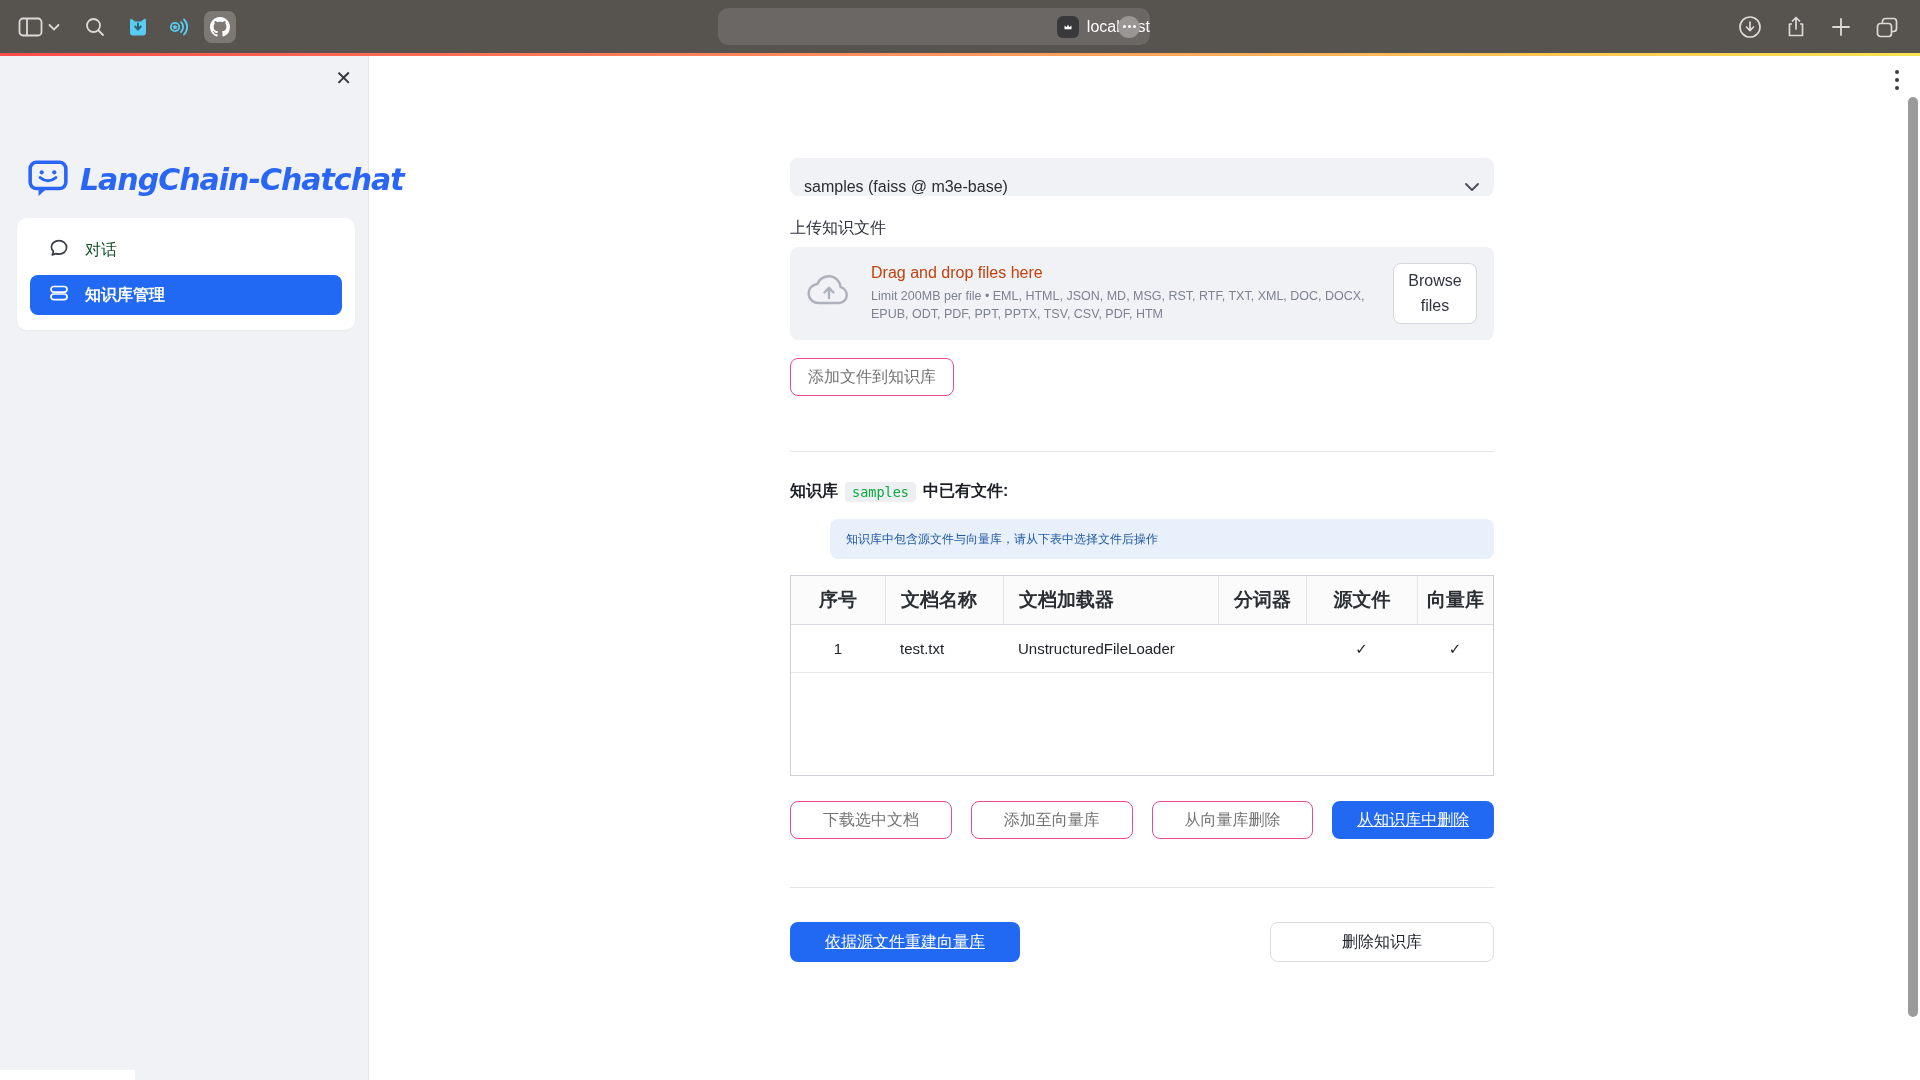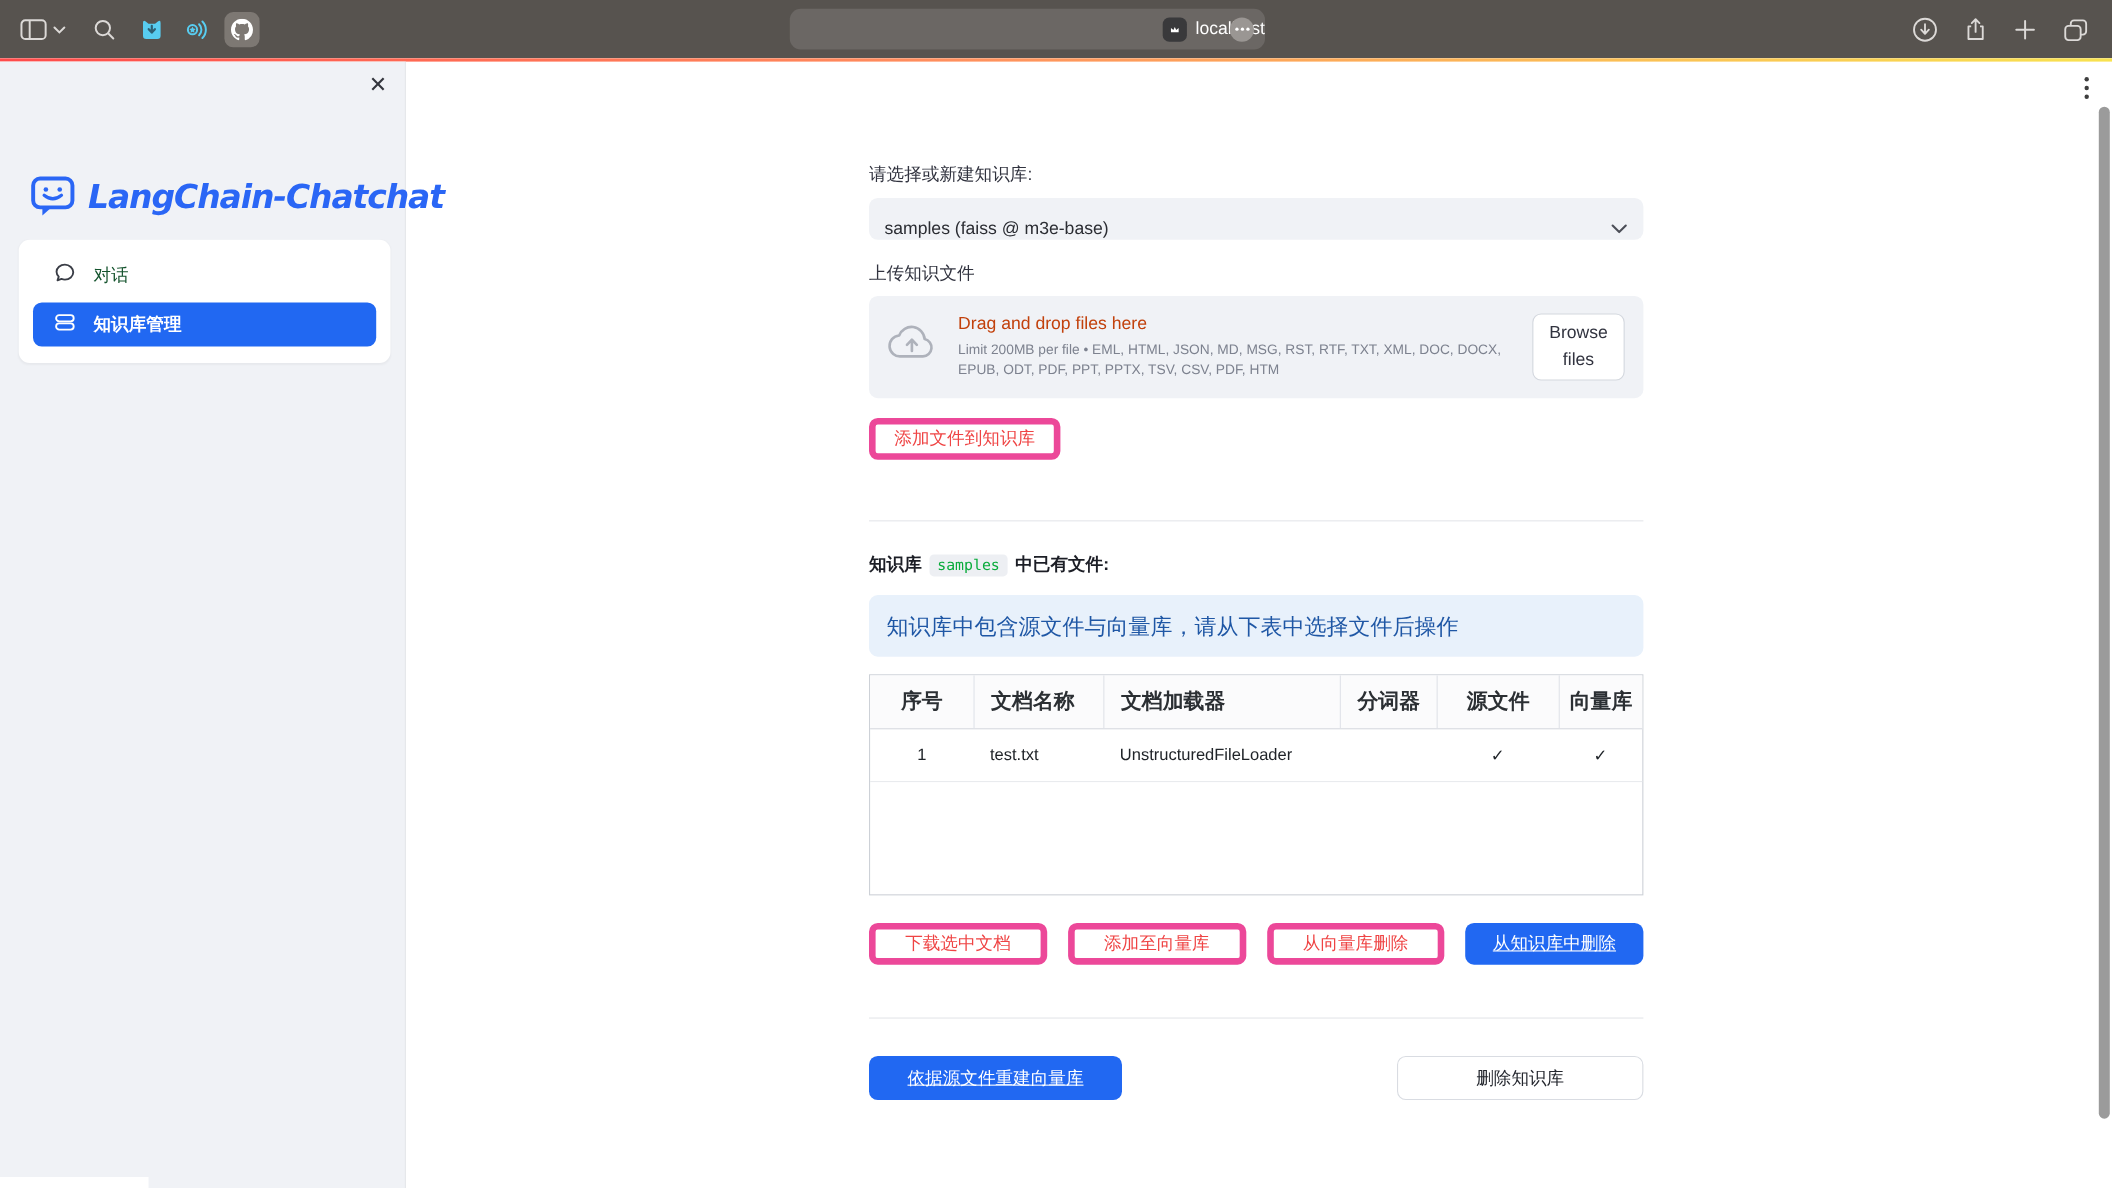--- a/index.html
+++ b/index.html
@@ -63,36 +63,36 @@
   .dropzone { margin-top:8px; height:93px; background:#f0f2f6; border-radius:8px; display:flex;
     align-items:center; padding:0 17px; }
   .dz-texts { margin-left:20px; flex:1; }
   .dz-title { font-size:16px; color:#c2410c; margin-bottom:6px; }
   .dz-hint  { font-size:12.5px; line-height:1.38; color:#7d828f; width:520px; }
   .browse-btn { width:84px; min-height:60px; background:#fff; border:1px solid #d3d7de; border-radius:8px;
     font-size:16px; line-height:1.55; color:#31333f; text-align:center; padding:5px 8px; cursor:pointer;
     font-family:inherit; }
 
   .btn { border-radius:8px; font-size:16px; font-family:inherit; cursor:pointer; }
-  .btn-disabled { background:#fff; border:6px solid #ec4899; color:#ef4444; }
+  .btn-disabled { background:#fff; border:1px solid #ec4899; color:#737373; }
   .btn-primary  { background:#2168f2; border:none; color:#fff;text-decoration:underline; }
   .btn-secondary{ background:#fff; border:1px solid #d9dce2; color:#24272e; }
 
   .add-files-btn { margin-top:18px; height:38px; padding:0 17px; }
 
   .hr { border:none; border-top:1px solid #e4e6ea; }
   .hr1 { margin-top:55px; }
   .hr2 { margin-top:48px; }
 
   .kb-heading { margin-top:29px; font-size:16px; font-weight:bold; color:#1c1e26; display:flex; align-items:center; }
   .kb-code { font-family:"DejaVu Sans Mono","Liberation Mono",monospace; font-size:13.5px; font-weight:normal;
     color:#09ab3b; background:#edeff3; border-radius:4px; padding:2px 7px; margin:0 7px; }
 
-  .info-banner { margin-top:17px; height:56px; background:#e8f1fb; border-radius:8px; display:flex;
-    align-items:center; padding:0 16px; font-size:20px; color:#1f57a5; }
+  .info-banner { margin-top:17px; height:40px; background:#e8f1fb; border-radius:8px; display:flex;
+    align-items:center; padding:0 16px; font-size:12px; color:#1f57a5;margin-left:40px; }
 
   .grid-table { margin-top:16px; height:201px; border:1px solid #cdd1d7; background:#fff; }
   .g-row { display:grid; grid-template-columns:94px 118px 215px 88px 111px 1fr; }
   .g-head { height:49px; background:#fbfbfc; border-bottom:1px solid #d7dae0; }
   .g-head .g-cell { font-size:19px; font-weight:700; color:#2b2f33; }
   .g-head .g-cell + .g-cell { border-left:1px solid #e0e3e9; }
   .g-cell { display:flex; align-items:center; font-size:15px; color:#202429; }
   .c-center { justify-content:center; }
   .c-left { padding-left:15px; }
   .g-body-row { height:48px; border-bottom:1px solid #e9ebee; cursor:pointer; }
@@ -237,21 +237,20 @@
         <span>知识库管理</span>
       </div>
     </div>
 
     <div class="status-strip"></div>
   </div>
 
   <div class="main">
     <div class="content">
 
-      <div class="field-label">请选择或新建知识库:</div>
       <div class="selectbox">
         <span class="grow">samples (faiss @ m3e-base)</span>
         <span>
           <svg width="16" height="10" viewBox="0 0 16 10">
               <path d="M2 2 L8 8 L14 2" fill="none" stroke="#4c4f58" stroke-width="1.9" stroke-linecap="round" stroke-linejoin="round"></path>
             </svg>
         </span>
       </div>
 
       <div class="field-label upload-label">上传知识文件</div>

